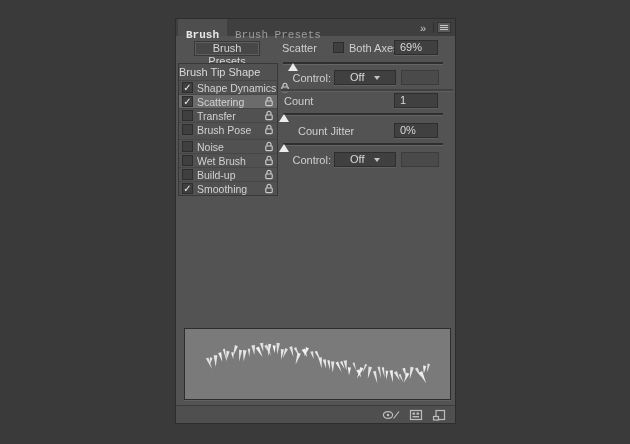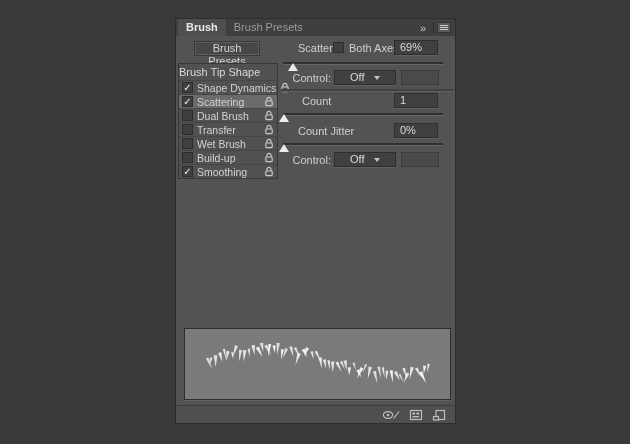--- a/index.html
+++ b/index.html
@@ -14,21 +14,21 @@
   }
   .panel {
     position:absolute; left:175px; top:18px; width:281px; height:406px;
     background:#535353; border:1px solid #2d2d2d;
   }
   
   .tabbar {
     position:absolute; left:0; top:0; right:0; height:17px;
     background:#3f3f3f; display:flex; align-items:stretch;
   }
-  .tab { padding:0 8px; line-height:17px; color:#9b9b9b; cursor:default; }
+  .tab { padding:8px 8px; line-height:17px; color:#9b9b9b; cursor:default;font-family:Liberation Mono, monospace; }
   .tab.active { background:#4e4e4e; color:#e8e8e8; font-weight:bold; margin-left:2px; }
   .tabbar-right { position:absolute; right:0; top:0; height:17px; display:flex; align-items:center; }
   .collapse { color:#c9c9c9; font-size:11px; letter-spacing:-1px; padding:0 5px; }
   .tbdiv { width:1px; height:11px; background:#2f2f2f; margin:0 3px; }
   .menu-icon { width:14px; height:11px; margin-right:4px; background:#5a5a5a; border:1px solid #333;
     display:flex; flex-direction:column; justify-content:space-evenly; padding:1px 2px; }
   .menu-icon i { display:block; height:1px; background:#c9c9c9; }
   
   .pbody { position:absolute; left:0; top:17px; right:0; bottom:0; }
   .btn {
@@ -134,31 +134,41 @@
             <span class="sb-label">Scattering</span>
             <span class="lock">
               <svg width="10" height="11" viewBox="0 0 10 11">
                 <path d="M3 5 V3.4 a2 2 0 0 1 4 0 V5" fill="none" stroke="#c9c9c9" stroke-width="1.2"></path>
                 <rect x="1.8" y="5" width="6.4" height="4.6" rx="0.8" fill="none" stroke="#c9c9c9" stroke-width="1.2"></rect>
               </svg>
             </span>
           </div>
           <div class="sb-row">
             <span class="cb"></span>
-            <span class="sb-label">Dual Brush</span>
-            <span class="lock">
-              <svg width="10" height="11" viewBox="0 0 10 11">
-                <path d="M3 5 V3.4 a2 2 0 0 1 4 0 V5" fill="none" stroke="#c9c9c9" stroke-width="1.2"></path>
-                <rect x="1.8" y="5" width="6.4" height="4.6" rx="0.8" fill="none" stroke="#c9c9c9" stroke-width="1.2"></rect>
-              </svg>
-            </span>
-          </div>
-          <div class="sb-row">
-            <span class="cb"></span>
             <span class="sb-label">Transfer</span>
+            <span class="lock">
+              <svg width="10" height="11" viewBox="0 0 10 11">
+                <path d="M3 5 V3.4 a2 2 0 0 1 4 0 V5" fill="none" stroke="#c9c9c9" stroke-width="1.2"></path>
+                <rect x="1.8" y="5" width="6.4" height="4.6" rx="0.8" fill="none" stroke="#c9c9c9" stroke-width="1.2"></rect>
+              </svg>
+            </span>
+          </div>
+          <div class="sb-row">
+            <span class="cb"></span>
+            <span class="sb-label">Brush Pose</span>
+            <span class="lock">
+              <svg width="10" height="11" viewBox="0 0 10 11">
+                <path d="M3 5 V3.4 a2 2 0 0 1 4 0 V5" fill="none" stroke="#c9c9c9" stroke-width="1.2"></path>
+                <rect x="1.8" y="5" width="6.4" height="4.6" rx="0.8" fill="none" stroke="#c9c9c9" stroke-width="1.2"></rect>
+              </svg>
+            </span>
+          </div>
+          <div class="sb-row group-gap">
+            <span class="cb"></span>
+            <span class="sb-label">Noise</span>
             <span class="lock">
               <svg width="10" height="11" viewBox="0 0 10 11">
                 <path d="M3 5 V3.4 a2 2 0 0 1 4 0 V5" fill="none" stroke="#c9c9c9" stroke-width="1.2"></path>
                 <rect x="1.8" y="5" width="6.4" height="4.6" rx="0.8" fill="none" stroke="#c9c9c9" stroke-width="1.2"></rect>
               </svg>
             </span>
           </div>
           <div class="sb-row">
             <span class="cb"></span>
             <span class="sb-label">Wet Brush</span>
@@ -185,40 +195,40 @@
             <span class="lock">
               <svg width="10" height="11" viewBox="0 0 10 11">
                 <path d="M3 5 V3.4 a2 2 0 0 1 4 0 V5" fill="none" stroke="#c9c9c9" stroke-width="1.2"></path>
                 <rect x="1.8" y="5" width="6.4" height="4.6" rx="0.8" fill="none" stroke="#c9c9c9" stroke-width="1.2"></rect>
               </svg>
             </span>
           </div>
         </div>
     </div>
 
-    <div class="lbl" style="left:122px; top:6px;">Scatter</div>
+    <div class="lbl" style="left:106px; top:6px;">Scatter</div>
     <span class="cb" style="position:absolute; left:157px; top:6px;"></span>
     <div class="lbl" style="left:173px; top:6px;">Both Axes</div>
     <div class="inp" style="left:218px; top:4px;">69%</div>
 
     <div class="slider" style="left:107px; top:24px;">
       <div class="track"></div>
       <div class="thumb" style="left: 6%;"></div>
     </div>
 
     <div class="lbl" style="left:105px; top:36px; width:50px; text-align:right;">Control:</div>
     <div class="dropdown" style="left:158px; top:34px;">
       <span>Off</span>
       <span class="dd-chev"></span>
     </div>
     <div class="dis-box" style="left:225px; top:34px;"></div>
 
     <div class="divider" style="left:105px; top:53px; width:172px;"></div>
 
-    <div class="lbl" style="left:126px; top:59px;">Count</div>
+    <div class="lbl" style="left:108px; top:59px;">Count</div>
     <div class="inp" style="left:218px; top:57px;">1</div>
     <div class="slider" style="left:107px; top:75px;">
       <div class="track"></div>
       <div class="thumb" style="left: 0.4%;"></div>
     </div>
 
     <div class="lbl" style="left:122px; top:89px;">Count Jitter</div>
     <div class="inp" style="left:218px; top:87px;">0%</div>
     <div class="slider" style="left:107px; top:105px;">
       <div class="track"></div>

